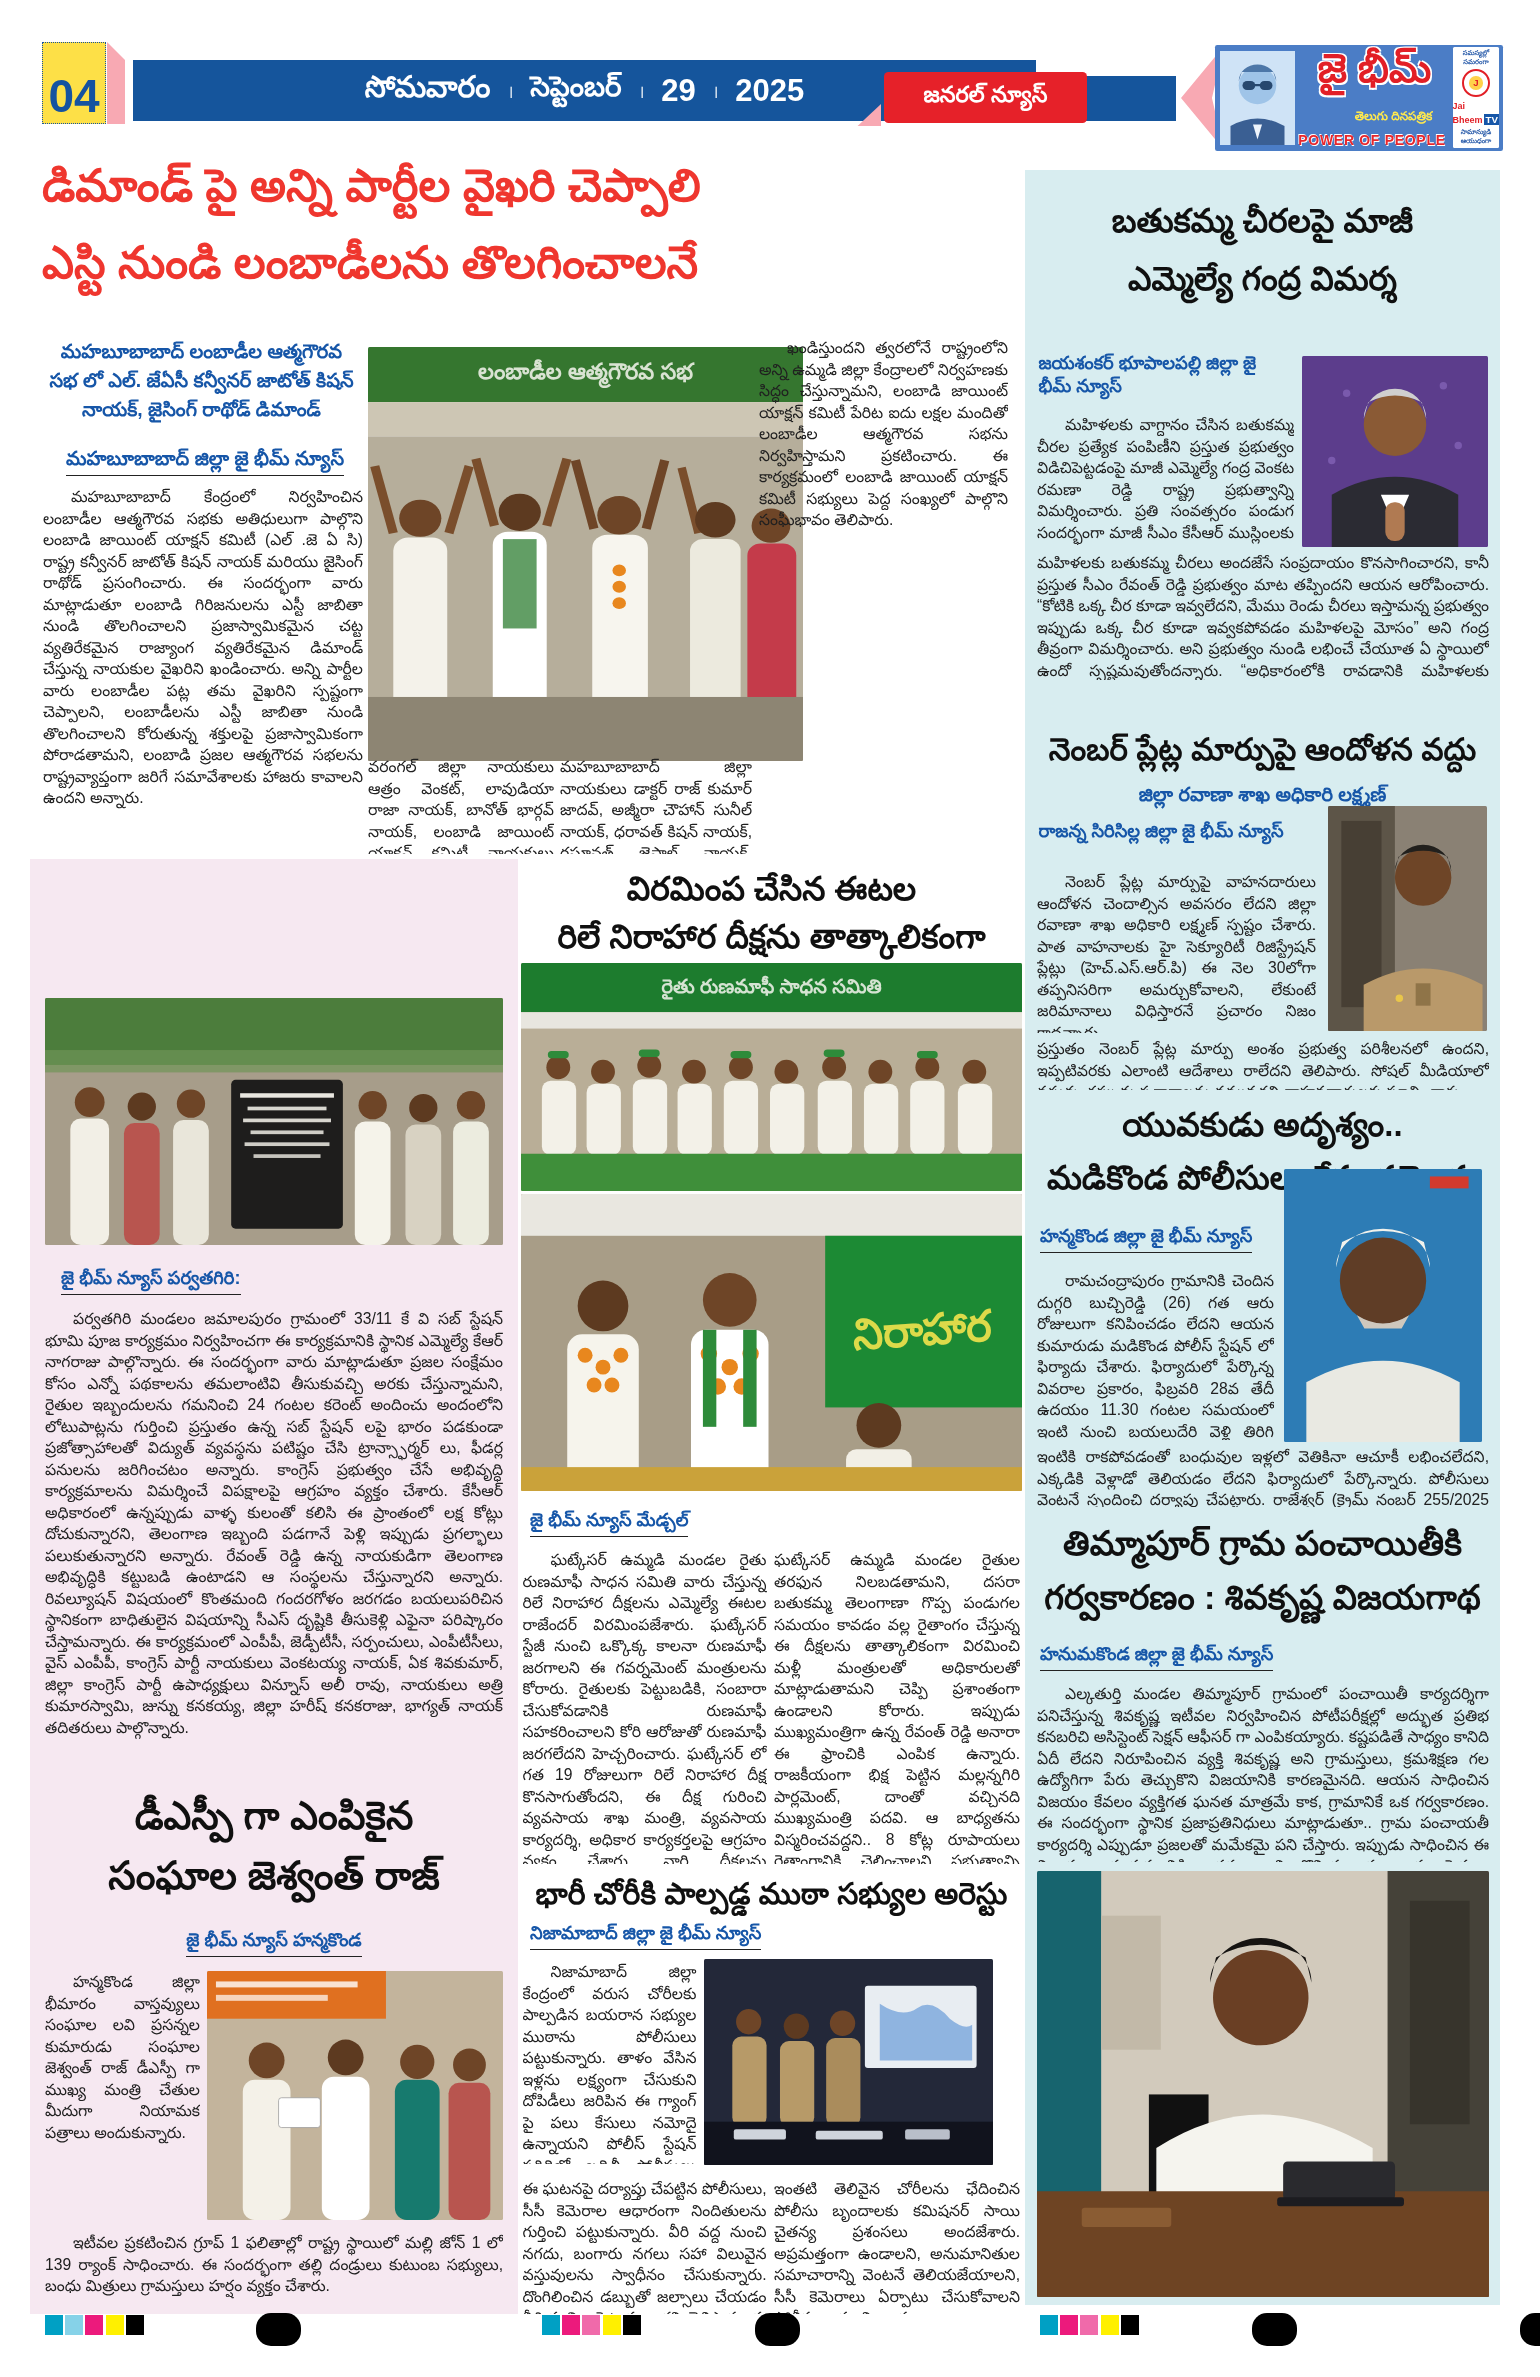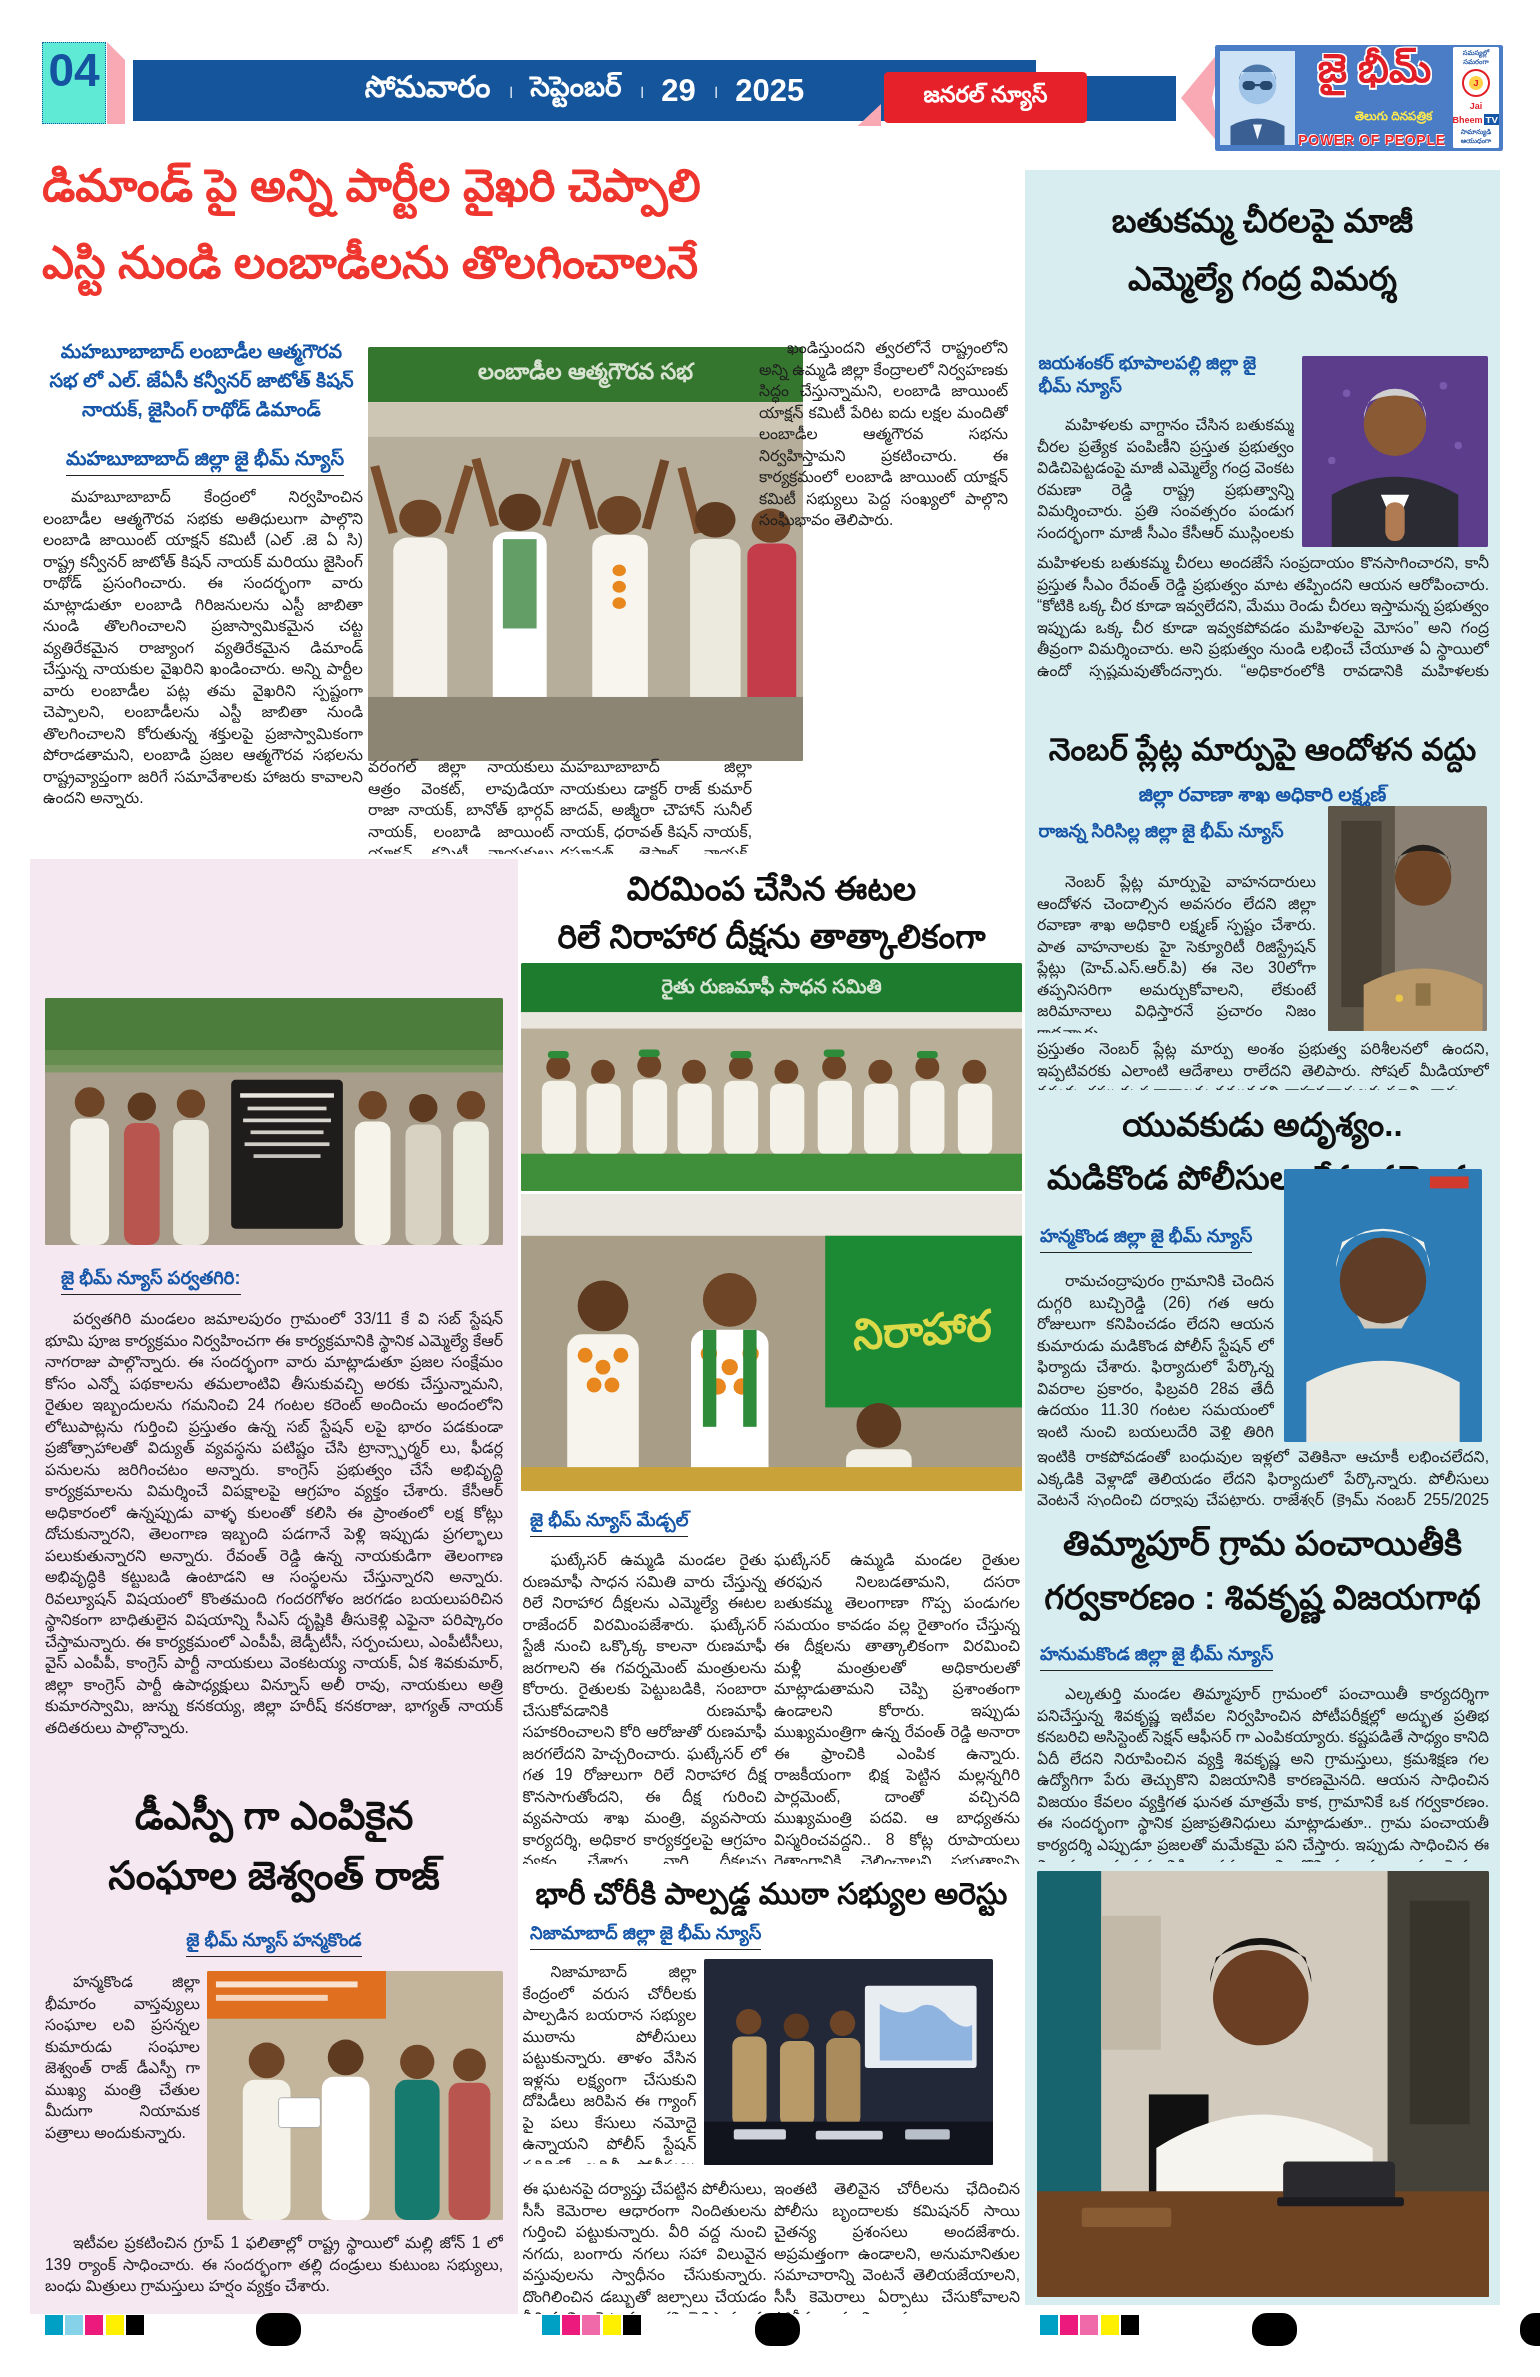--- a/index.html
+++ b/index.html
@@ -19,21 +19,21 @@
   .pm-group{position:absolute;top:2315px;display:flex;gap:2.2px}
   .pm-group span{width:18px;height:20px;display:block}
   .pm-blob{position:absolute;top:2313px;width:45px;height:33px;background:#000;border-radius:15px}
   .banner-overlay{position:absolute;color:#f6f6ef;font-weight:bold;opacity:.85;white-space:nowrap}
 </style>
 </head>
 <body>
 
 <div id="page">
 
-  <div class="abs" style="left:42px;top:42px;width:64px;height:82px;background:#5eead4;display:flex;align-items:flex-start;justify-content:center;border:0.7px dotted #1553a0;box-sizing:border-box">
+  <div class="abs" style="left:42px;top:42px;width:64px;height:82px;background:#fde047;display:flex;align-items:flex-end;justify-content:center;border:0.7px dotted #1553a0;box-sizing:border-box">
     <span style="font-size:46px;font-weight:800;color:#1553a0">04</span>
   </div>
   <div class="abs" style="left:107px;top:42px;width:18px;height:82px;background:#f8a9b3;clip-path:polygon(0 0,100% 22%,100% 100%,0 100%)"></div>
 
   <div class="abs" style="left:133px;top:60px;width:903px;height:61px;background:#15559c;display:flex;align-items:center;justify-content:center;gap:16.4px;color:#fff">
     <span style="font-size:30px;font-weight:800">సోమవారం</span>
     <span style="font-size:18px;opacity:.8">।</span>
     <span style="font-size:28px;font-weight:800">సెప్టెంబర్</span>
     <span style="font-size:18px;opacity:.8">।</span>
     <span style="font-size:31px;font-weight:800">29</span>
@@ -63,21 +63,21 @@
       </svg>
     </div>
     <div class="abs" style="left:82px;top:3px;width:155px;text-align:center;font-size:40px;font-weight:800;color:#e21f26;line-height:1.0;text-shadow:1.5px 1.5px 0 #fff,-1.5px -1.5px 0 #fff,1.5px -1.5px 0 #fff,-1.5px 1.5px 0 #fff">జై భీమ్</div>
     <div class="abs" style="left:119px;top:64px;width:119px;text-align:center;font-size:12px;font-weight:bold;color:#ffe94e">తెలుగు దినపత్రిక</div>
     <div class="abs" style="left:75px;bottom:3px;width:164px;text-align:center;font-size:14px;font-weight:800;letter-spacing:0.7px;color:#e8262c;text-shadow:0.7px 0.7px 0 #fff,-0.7px -0.7px 0 #fff">POWER OF PEOPLE</div>
     <div class="abs" style="left:238px;top:2.2px;width:46px;height:101px;background:#fff;border-radius:1.5px;display:flex;flex-direction:column;align-items:center;justify-content:space-between;padding:2.2px 0.7px;box-sizing:border-box">
       <div style="font-size:6.7px;color:#2a5caa;font-weight:bold;text-align:center">సమస్యల్లో సమరంగా</div>
       <div style="width:24px;height:24px;border:2.2px solid #e21f26;border-radius:50%;background:#fff;display:flex;align-items:center;justify-content:center">
         <div style="width:13.4px;height:13.4px;border-radius:50%;background:#ffd24a;display:flex;align-items:center;justify-content:center;color:#e21f26;font-size:9.7px;font-weight:800">J</div>
       </div>
-      <div style="text-align:center">
+      <div style="text-align:left">
         <span style="font-size:9px;font-weight:800;color:#e21f26">Jai Bheem</span><span style="font-size:9.7px;font-weight:800;color:#e21f26;background:#1656a8;color:#fff;padding:0 1.5px;margin-left:1.5px">TV</span>
       </div>
       <div style="font-size:6.7px;color:#2a5caa;font-weight:bold;text-align:center">సామాన్యుడి ఆయుధంగా</div>
     </div>
   </div>
 
   <div class="abs" style="left:42px;top:148px;width:976px;font-size:45px;font-weight:800;color:#ef362e;line-height:1.7">
     <div>డిమాండ్ పై అన్ని పార్టీల వైఖరి చెప్పాలి</div>
     <div>ఎస్టి నుండి లంబాడీలను తొలగించాలనే</div>
   </div>

